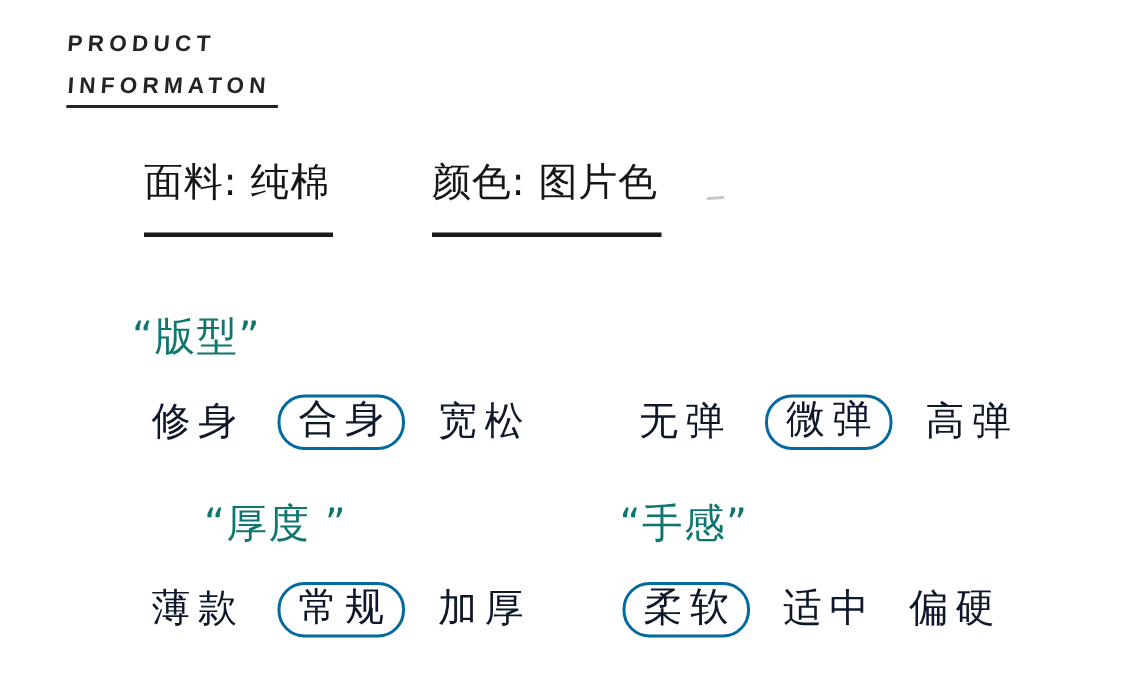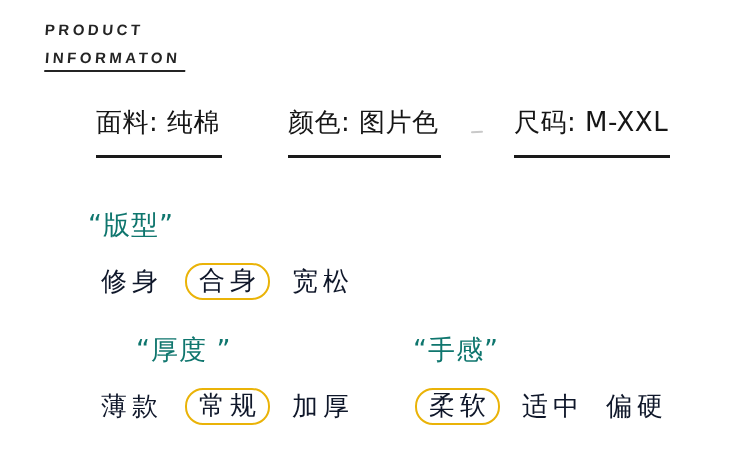--- a/index.html
+++ b/index.html
@@ -71,21 +71,21 @@
     color: #0f172a;
     white-space: nowrap;
   }
   #row-fit        { left: 101px; top: 263px; }
   #row-elasticity { left: 426px; top: 263px; }
   #row-thickness  { left: 101px; top: 388px; }
   #row-feel       { left: 415px; top: 388px; }
 
   .opt { letter-spacing: 5px; }
   .opt.pill {
-    border: 2px solid #eab308;
+    border: 2px solid #0369a1;
     border-radius: 18px;
     padding: 1px 7px 2px 12px;
   }
 
   
   .faint-mark {
     position: absolute;
     left: 471px;
     top: 131px;
     width: 12px;
@@ -98,31 +98,35 @@
 </head>
 <body>
 
 <div class="canvas">
 
   <span class="brand-line" id="brand-line-1">PRODUCT</span>
   <span class="brand-line" id="brand-line-2">INFORMATON</span>
 
   <span class="spec" id="spec-fabric">面料: 纯棉</span>
   <span class="spec" id="spec-color">颜色: 图片色</span>
-  <span class="spec" id="spec-size">尺码: M-XXL</span>
 
   <span class="faint-mark"></span>
 
   <span class="section-title" id="title-fit">“版型”</span>
   <div class="opt-row" id="row-fit">
     <span class="opt">修身</span>
     <span class="opt pill">合身</span>
     <span class="opt">宽松</span>
   </div>
 
+  <div class="opt-row" id="row-elasticity">
+    <span class="opt">无弹</span>
+    <span class="opt pill">微弹</span>
+    <span class="opt">高弹</span>
+  </div>
 
   <span class="section-title" id="title-thickness">“厚度 ”</span>
   <div class="opt-row" id="row-thickness">
     <span class="opt">薄款</span>
     <span class="opt pill">常规</span>
     <span class="opt">加厚</span>
   </div>
 
   <span class="section-title" id="title-feel">“手感”</span>
   <div class="opt-row" id="row-feel">

